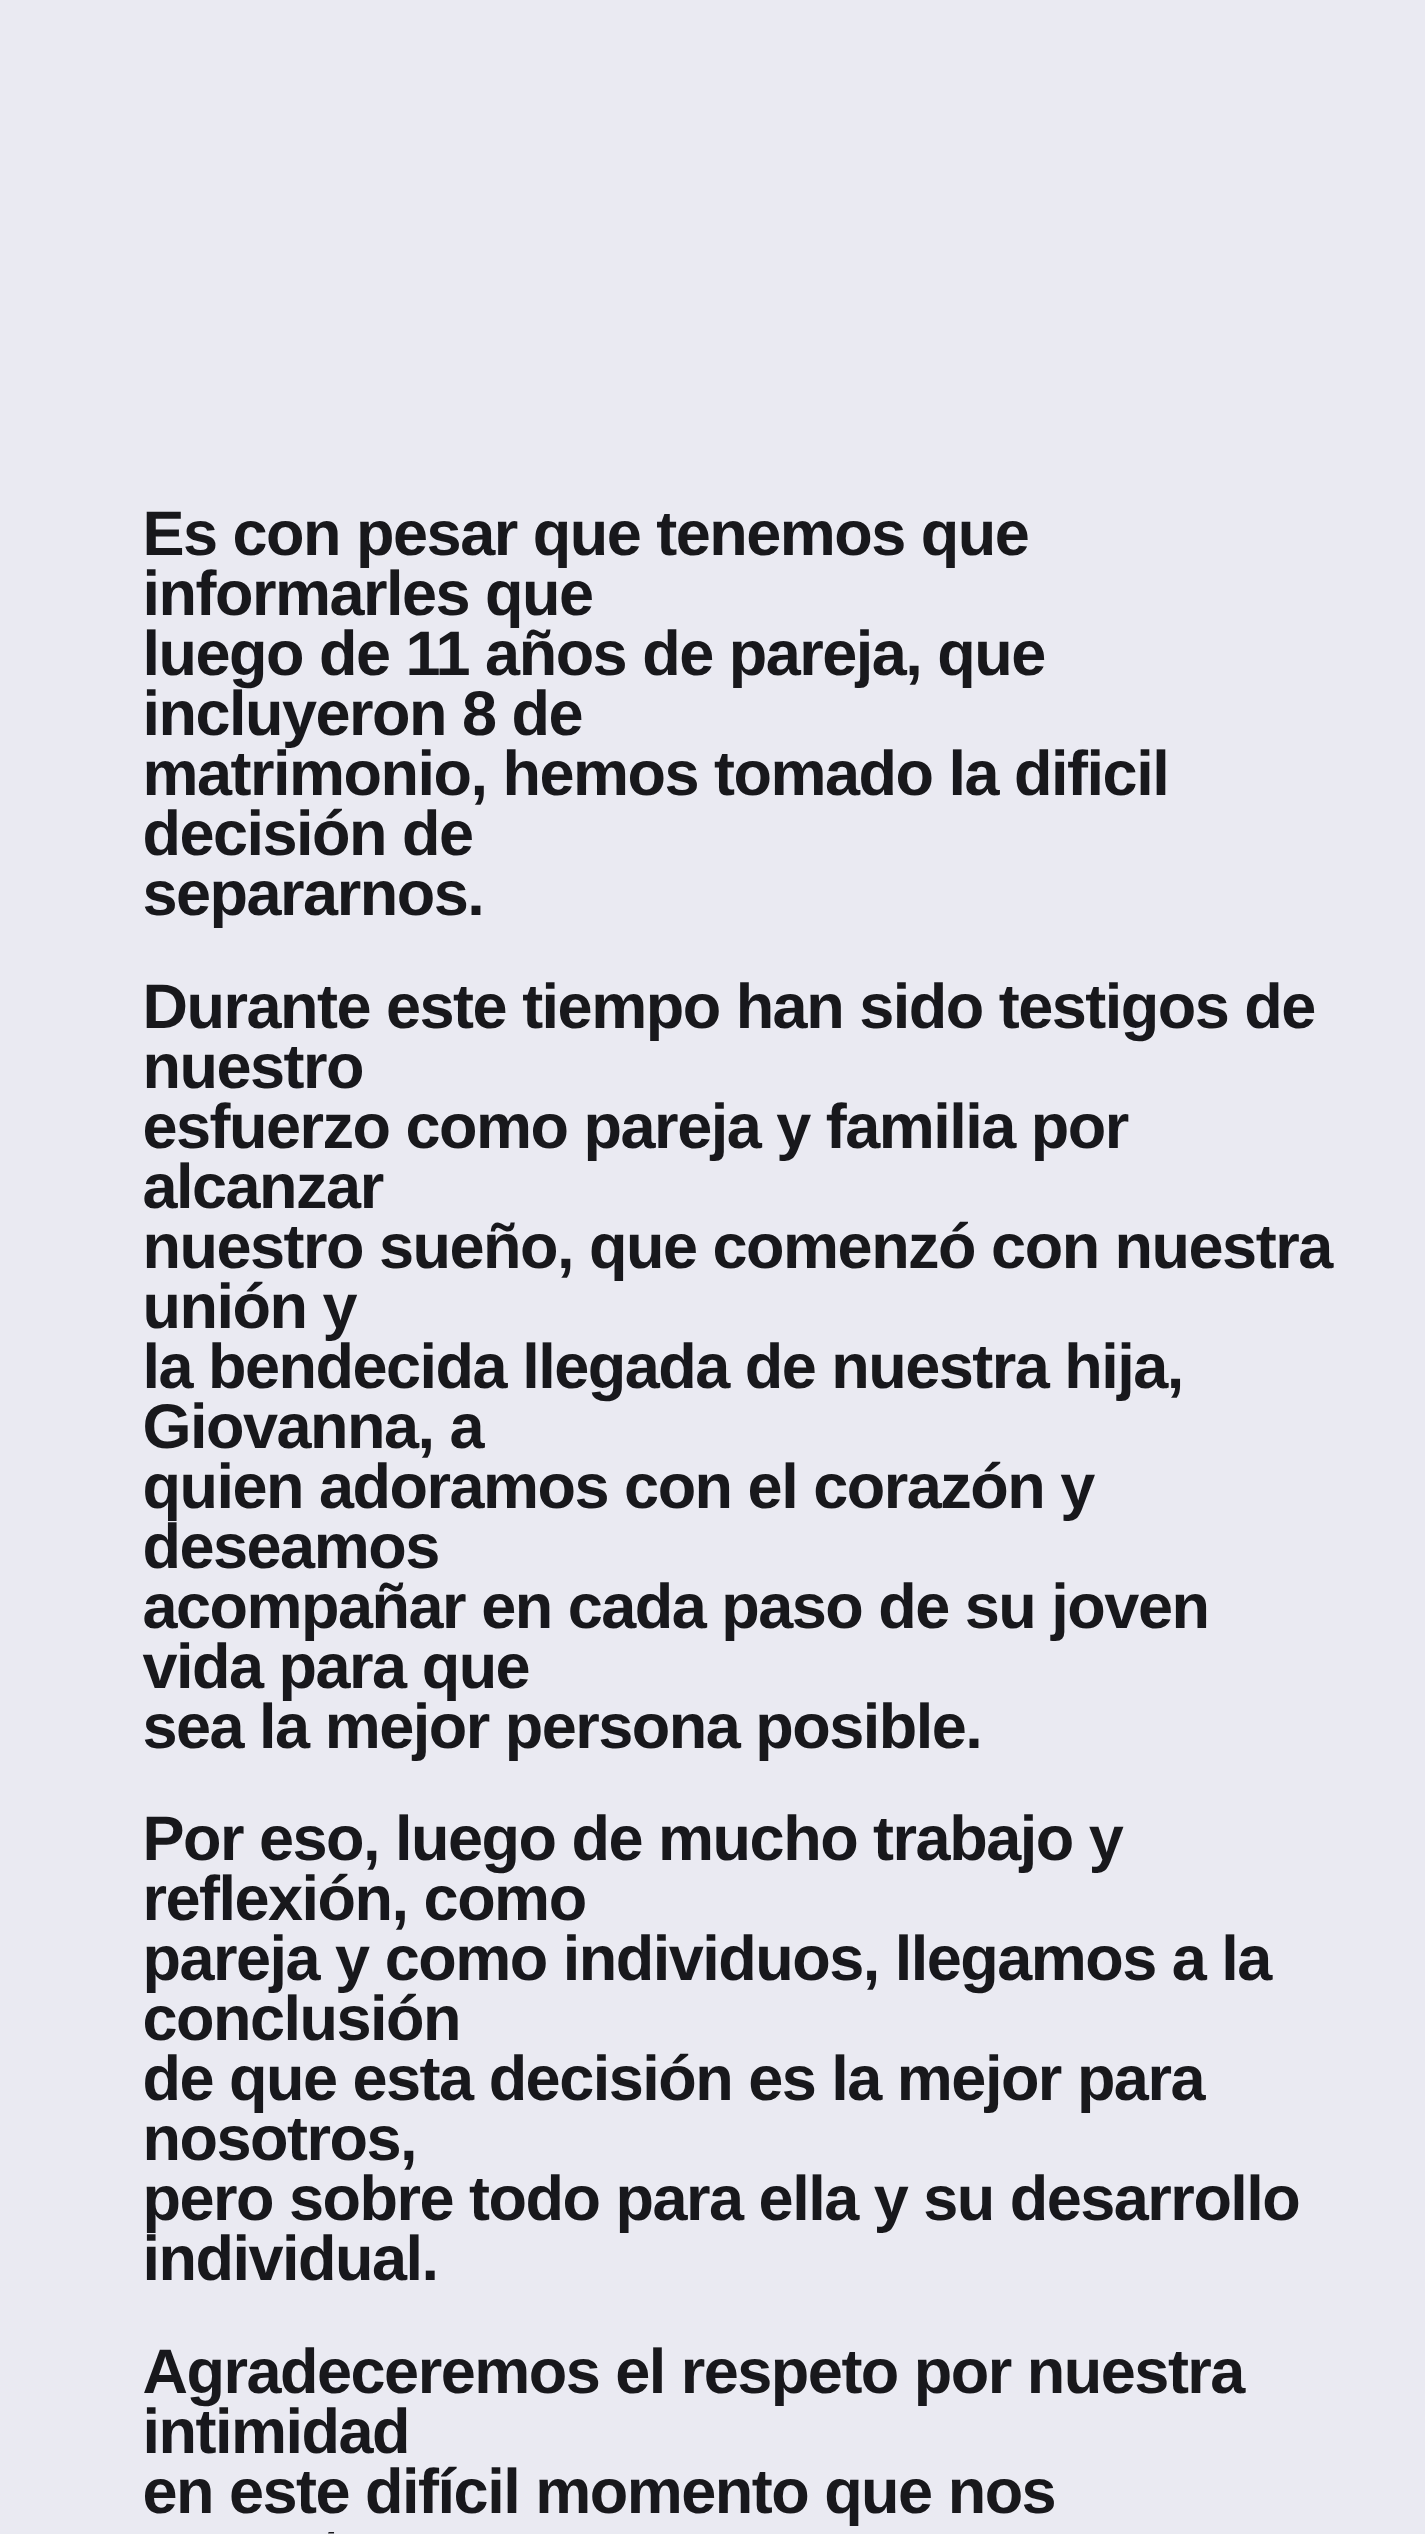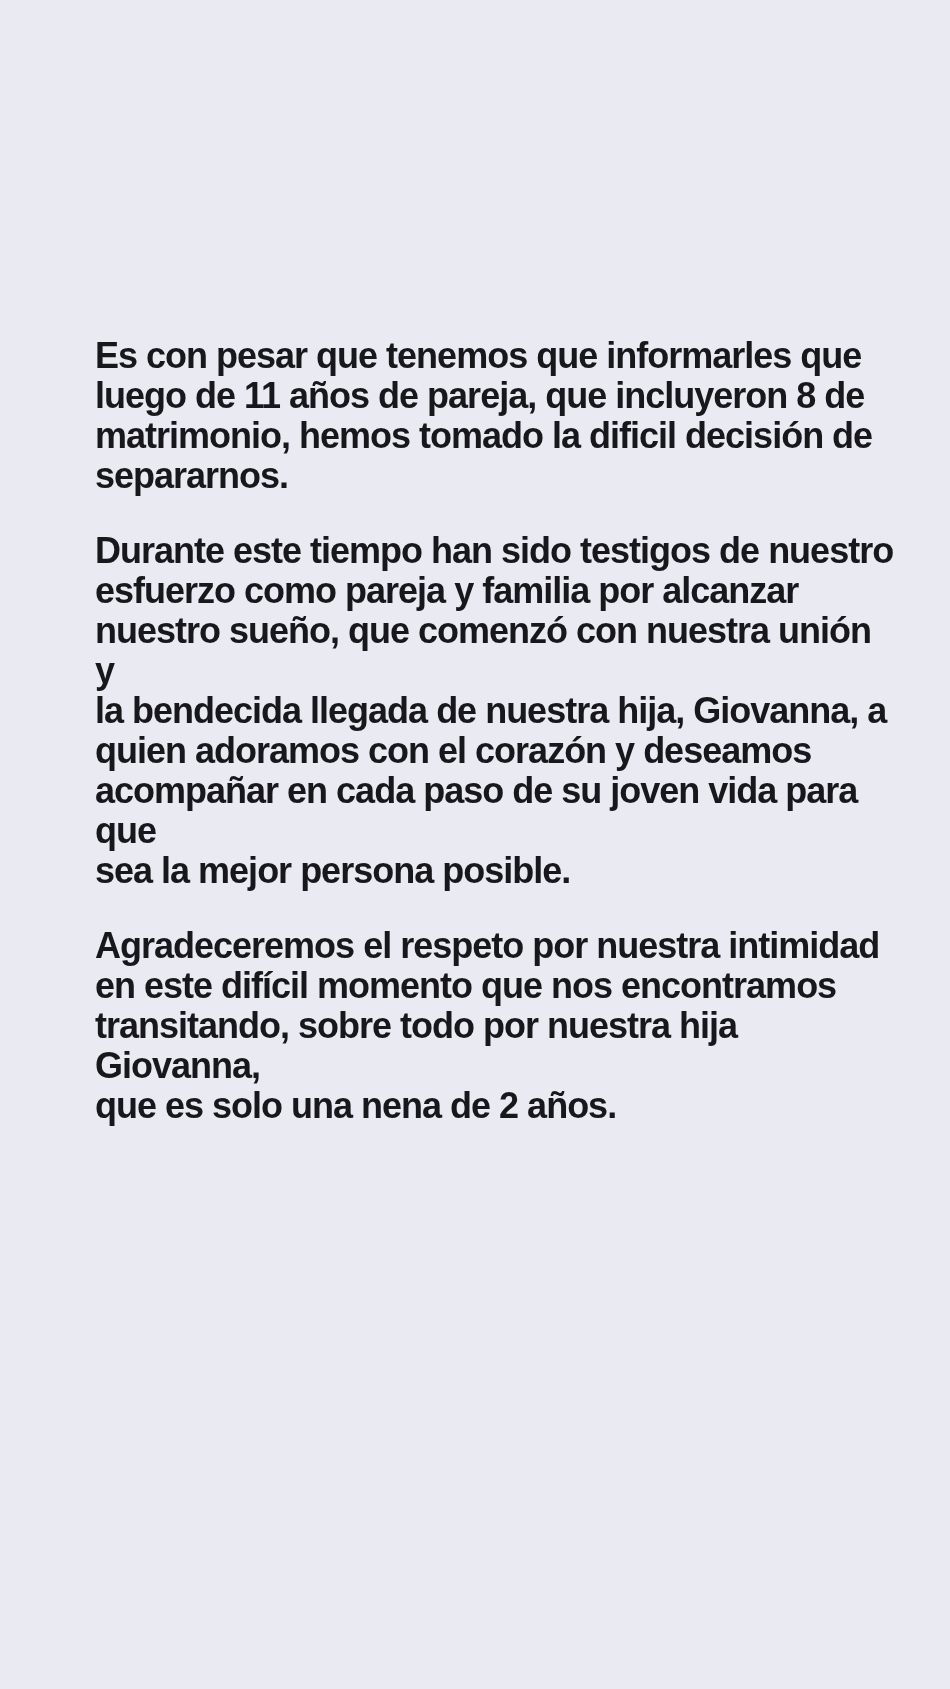--- a/index.html
+++ b/index.html
@@ -21,21 +21,21 @@
   }
   .statement {
     position: absolute;
     left: 95px;
     top: 336px;
     width: 800px;
   }
   .statement p {
     margin: 0 0 35px 0;
     font-weight: 700;
-    font-size: 36px;
+    font-size: 42px;
     line-height: 40px;
     letter-spacing: -1px;
     white-space: pre-line;
     text-align: left;
   }
   .statement p:last-child {
     margin-bottom: 0;
   }
 </style>
 </head>
@@ -47,18 +47,23 @@
 luego de 11 años de pareja, que incluyeron 8 de
 matrimonio, hemos tomado la dificil decisión de
 separarnos.</p>
       <p>Durante este tiempo han sido testigos de nuestro
 esfuerzo como pareja y familia por alcanzar
 nuestro sueño, que comenzó con nuestra unión y
 la bendecida llegada de nuestra hija, Giovanna, a
 quien adoramos con el corazón y deseamos
 acompañar en cada paso de su joven vida para que
 sea la mejor persona posible.</p>
+      <p>Por eso, luego de mucho trabajo y reflexión, como
+pareja y como individuos, llegamos a la conclusión
+de que esta decisión es la mejor para nosotros,
+pero sobre todo para ella y su desarrollo
+individual.</p>
       <p>Agradeceremos el respeto por nuestra intimidad
 en este difícil momento que nos encontramos
 transitando, sobre todo por nuestra hija Giovanna,
 que es solo una nena de 2 años.</p>
     </div>
 </div>
 
 </body></html>

